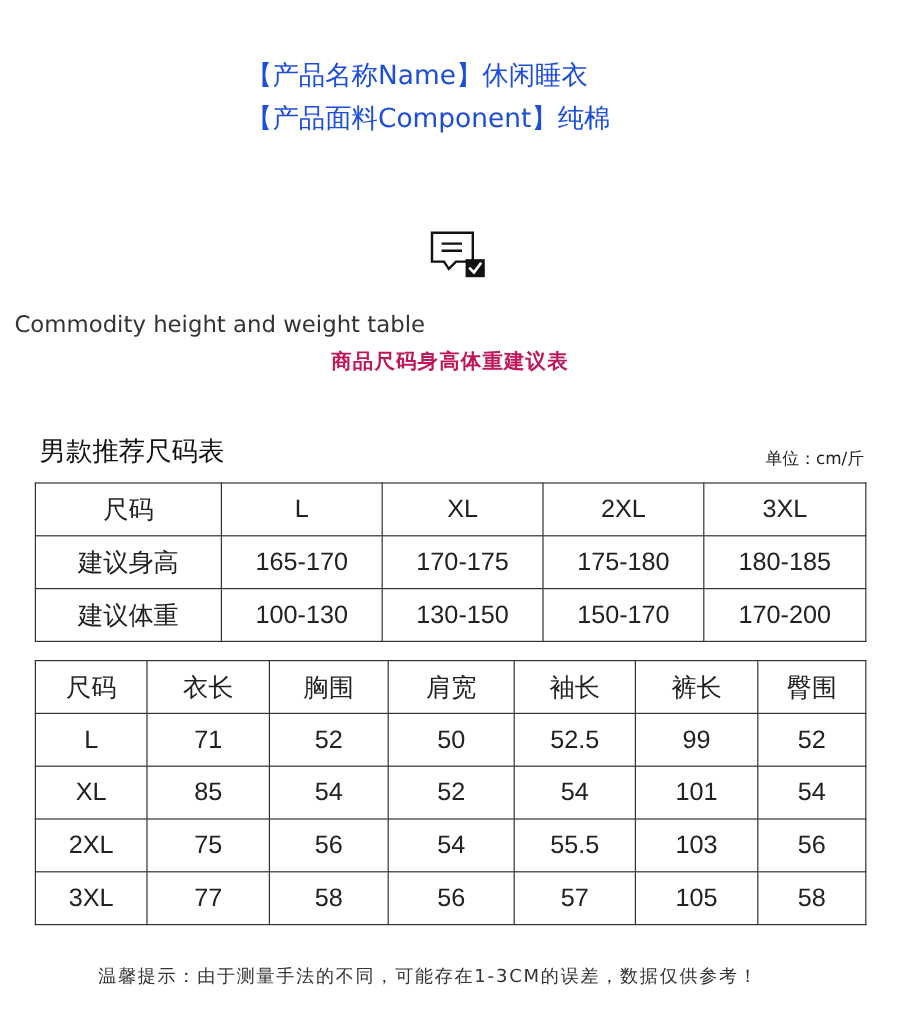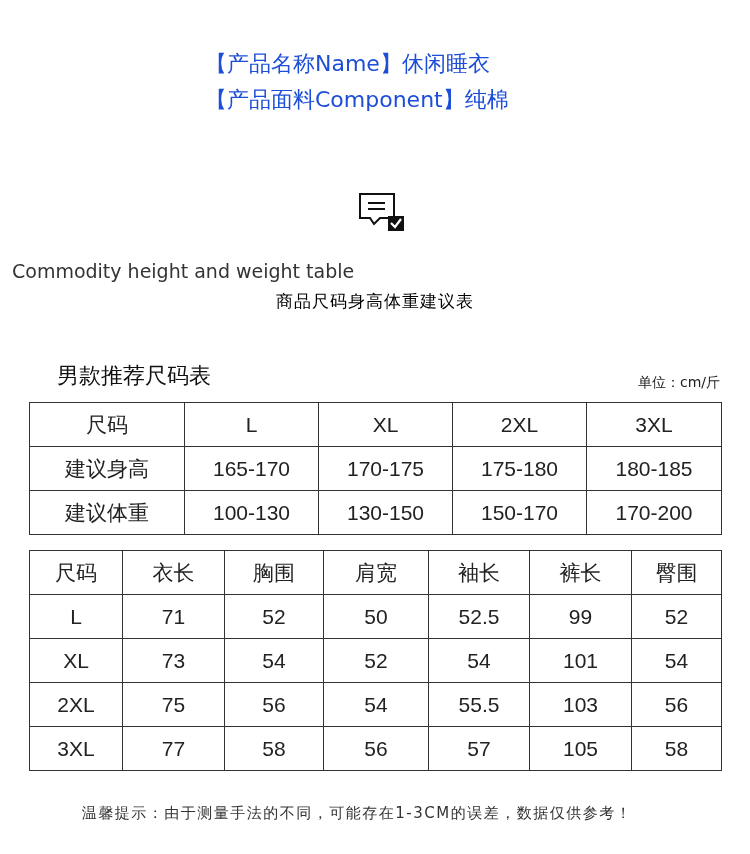--- a/index.html
+++ b/index.html
@@ -4,22 +4,22 @@
 <style>
   html, body { margin:0; padding:0; background:#ffffff; }
   body { width:750px; height:854px; position:relative; overflow:hidden;
          font-family:"DejaVu Sans", "Liberation Sans", sans-serif; color:#1a1a1a; }
   .info { position:absolute; left:205px; top:46px; font-size:22px; line-height:36px; color:#1d4ed8; }
   .info-line { white-space:nowrap; }
   .icon-wrap { position:absolute; left:358px; top:192px; width:50px; height:42px; }
   .subtitle-en { position:absolute; left:12px; width:750px; top:260px; text-align:left;
                  font-size:19px; color:#333; }
   .subtitle-cn { position:absolute; left:0; width:750px; top:290px; text-align:center;
-                 font-size:17px; color:#000000; letter-spacing:1px; }
-  .section-title { position:absolute; left:33px; top:361px; font-size:22px; color:#111;margin-left:24px; }
+                 font-size:17px; color:#be185d; letter-spacing:1px;font-weight:bold; }
+  .section-title { position:absolute; left:33px; top:361px; font-size:22px; color:#111; }
   .unit { position:absolute; right:30px; top:374px; font-size:14px; color:#222; }
   table { border-collapse:collapse; position:absolute; table-layout:fixed;border-radius:14px; }
   td { border:1.5px solid #333; text-align:center; vertical-align:middle;
        font-size:21px; color:#222; padding:0; font-family:"Liberation Sans","DejaVu Sans",sans-serif; }
   .t1 { left:29px; top:402px; width:692px; }
   .t1 td { height:43px; }
   .t2 { left:29px; top:550px; width:692px; }
   .t2 td { height:43px; }
   .footer { position:absolute; left:0; width:714px; top:804px; text-align:center;
             font-size:15px; color:#333; letter-spacing:1.5px; }
@@ -105,21 +105,21 @@
     <td>L</td>
     <td>71</td>
     <td>52</td>
     <td>50</td>
     <td>52.5</td>
     <td>99</td>
     <td>52</td>
   </tr>
   <tr>
     <td>XL</td>
-    <td>73</td>
+    <td>85</td>
     <td>54</td>
     <td>52</td>
     <td>54</td>
     <td>101</td>
     <td>54</td>
   </tr>
   <tr>
     <td>2XL</td>
     <td>75</td>
     <td>56</td>

